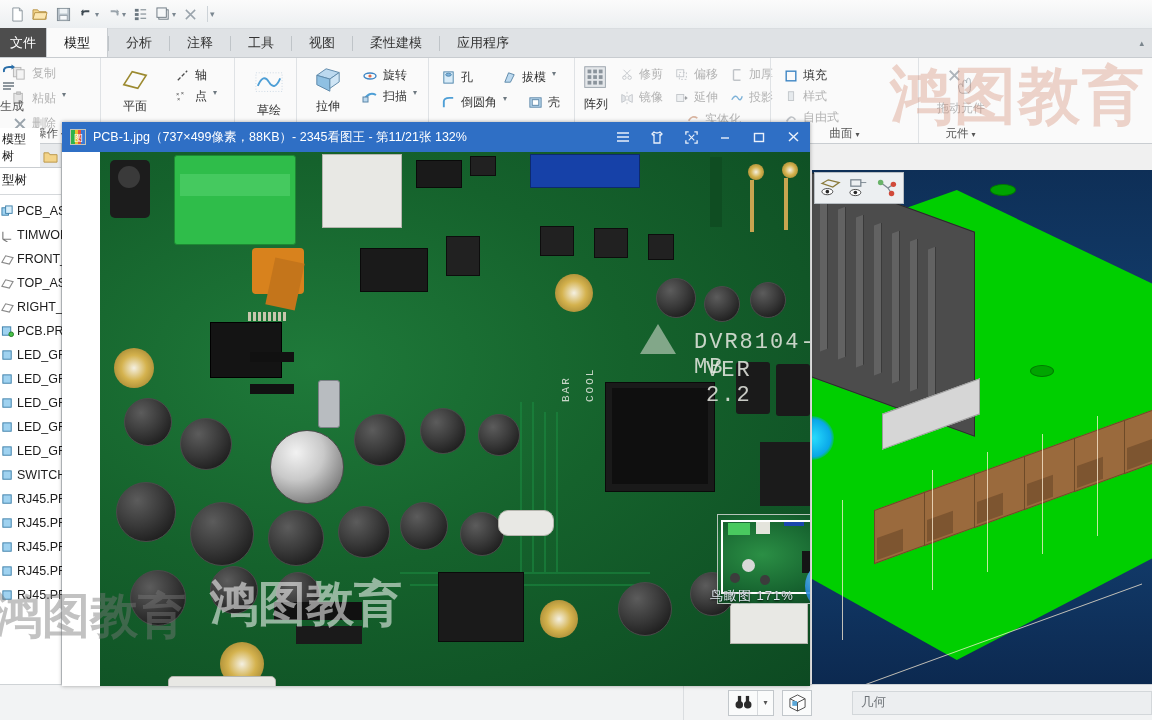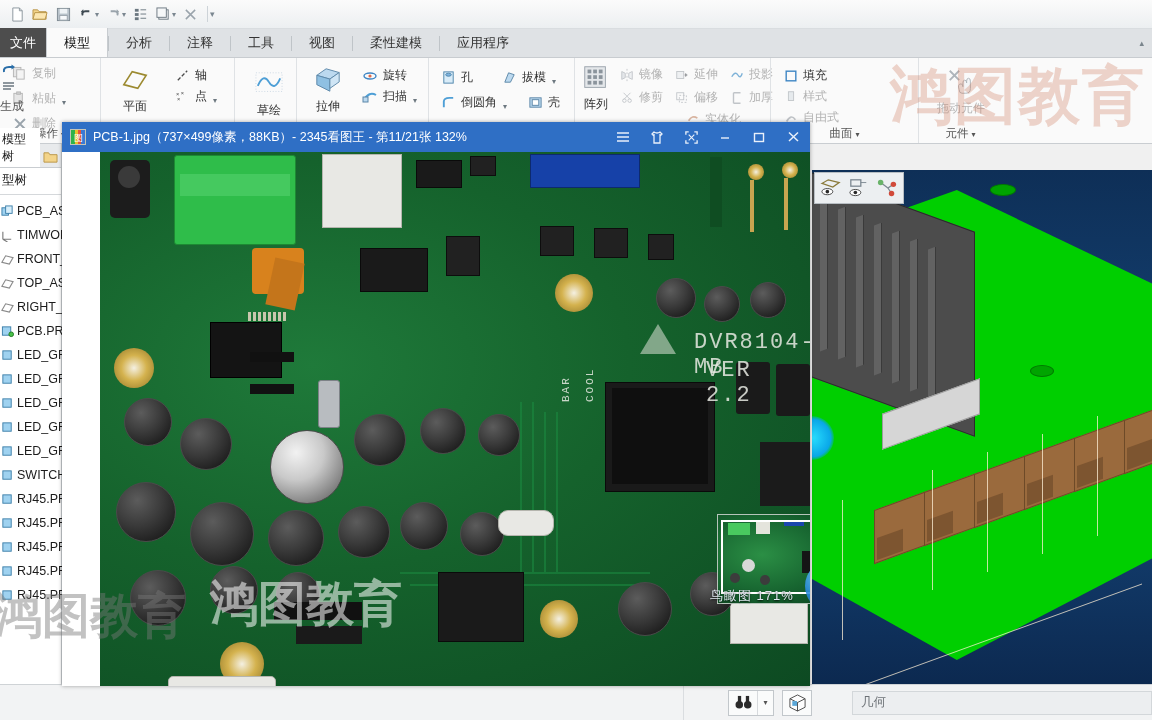--- a/index.html
+++ b/index.html
@@ -56,21 +56,21 @@
     display:flex; align-items:stretch; overflow:hidden;
   }
   .rgroup { display:flex; flex-direction:column; position:relative; padding:3px 6px 0 6px; }
   .rgroup + .rgroup { border-left:1px solid #dfe2e5; }
   .rgroup-lbl {
     position:absolute; bottom:2px; left:0; right:0; text-align:center;
     font-size:11.5px; color:#555;
   }
   .rrow { display:flex; align-items:center; height:25px; }
   .ritem {
-    display:flex; align-items:flex-end; gap:4px; padding:2px 5px;
+    display:flex; align-items:flex-start; gap:4px; padding:2px 5px;
     font-size:12px; color:#333; white-space:nowrap; cursor:default;
   }
   .ritem.dim { color:#b3b3b3; }
   .ritem .ic { width:17px; height:17px; flex:0 0 17px; display:flex; align-items:center; justify-content:center; }
   .dd { font-size:8px; color:#6d7880; margin-left:2px; }
   .big {
     display:flex; flex-direction:column; align-items:center; justify-content:flex-start;
     width:56px; padding-top:2px; cursor:default;
   }
   .big .ic { width:30px; height:30px; display:flex; align-items:center; justify-content:center; }
@@ -511,20 +511,49 @@
                   <rect x="19" y="13" width="4" height="4"></rect>
                   <rect x="7" y="19" width="4" height="4"></rect>
                   <rect x="13" y="19" width="4" height="4"></rect>
                   <rect x="19" y="19" width="4" height="4"></rect>
                 </g>
               </svg>
           </span>
           <span class="t">阵列</span>
         </div>
         <div style="display:flex;flex-direction:column;padding-top:2px">
+          <div class="rrow" style="height:23px">
+            <div class="ritem dim">
+              <span class="ic">
+                <svg width="14" height="14" viewBox="0 0 16 16">
+                    <circle cx="5" cy="11" r="2" fill="none" stroke="#c0c4c8"></circle>
+                    <circle cx="11" cy="11" r="2" fill="none" stroke="#c0c4c8"></circle>
+                    <path d="M4 2 L12 10 M12 2 L4 10" stroke="#c0c4c8"></path>
+                  </svg>
+              </span>
+              <span>修剪</span>
+            </div>
+            <div class="ritem dim">
+              <span class="ic">
+                <svg width="14" height="14" viewBox="0 0 16 16">
+                    <rect x="2" y="2" width="8" height="8" fill="none" stroke="#c0c4c8"></rect>
+                    <rect x="5" y="5" width="8" height="8" fill="none" stroke="#c0c4c8" stroke-dasharray="2 2"></rect>
+                  </svg>
+              </span>
+              <span>偏移</span>
+            </div>
+            <div class="ritem dim">
+              <span class="ic">
+                <svg width="14" height="14" viewBox="0 0 16 16">
+                    <path d="M4 2 v12 M4 2 h8 M4 14 h8" fill="none" stroke="#c0c4c8" stroke-width="1.6"></path>
+                  </svg>
+              </span>
+              <span>加厚</span>
+            </div>
+          </div>
           <div class="rrow" style="height:23px">
             <div class="ritem dim">
               <span class="ic">
                 <svg width="14" height="14" viewBox="0 0 16 16">
                     <path d="M8 1 v14" stroke="#c0c4c8" stroke-dasharray="2 2"></path>
                     <path d="M2 4 L6 6 v5 L2 13z" fill="#e3e6e9" stroke="#c0c4c8"></path>
                     <path d="M14 4 L10 6 v5 l4 2z" fill="#eef0f2" stroke="#c0c4c8"></path>
                   </svg>
               </span>
               <span>镜像</span>
@@ -540,49 +569,20 @@
             </div>
             <div class="ritem dim">
               <span class="ic">
                 <svg width="14" height="14" viewBox="0 0 16 16">
                     <path d="M2 10 Q6 3 9 8 Q12 13 14 6" fill="none" stroke="#7eb2d8" stroke-width="1.6"></path>
                   </svg>
               </span>
               <span>投影</span>
             </div>
           </div>
-          <div class="rrow" style="height:23px">
-            <div class="ritem dim">
-              <span class="ic">
-                <svg width="14" height="14" viewBox="0 0 16 16">
-                    <circle cx="5" cy="11" r="2" fill="none" stroke="#c0c4c8"></circle>
-                    <circle cx="11" cy="11" r="2" fill="none" stroke="#c0c4c8"></circle>
-                    <path d="M4 2 L12 10 M12 2 L4 10" stroke="#c0c4c8"></path>
-                  </svg>
-              </span>
-              <span>修剪</span>
-            </div>
-            <div class="ritem dim">
-              <span class="ic">
-                <svg width="14" height="14" viewBox="0 0 16 16">
-                    <rect x="2" y="2" width="8" height="8" fill="none" stroke="#c0c4c8"></rect>
-                    <rect x="5" y="5" width="8" height="8" fill="none" stroke="#c0c4c8" stroke-dasharray="2 2"></rect>
-                  </svg>
-              </span>
-              <span>偏移</span>
-            </div>
-            <div class="ritem dim">
-              <span class="ic">
-                <svg width="14" height="14" viewBox="0 0 16 16">
-                    <path d="M4 2 v12 M4 2 h8 M4 14 h8" fill="none" stroke="#c0c4c8" stroke-width="1.6"></path>
-                  </svg>
-              </span>
-              <span>加厚</span>
-            </div>
-          </div>
           <div class="rrow" style="height:20px">
             <div class="ritem dim" style="margin-left:66px">
               <span class="ic">
                 <svg width="14" height="14" viewBox="0 0 16 16">
                     <path d="M3 10 Q7 3 13 7" fill="none" stroke="#d8b4a0" stroke-width="2"></path>
                   </svg>
               </span>
               <span>实体化</span>
             </div>
           </div>

